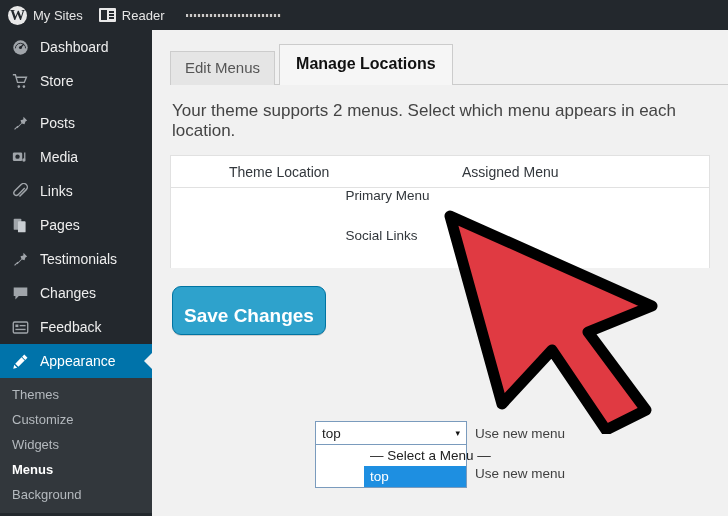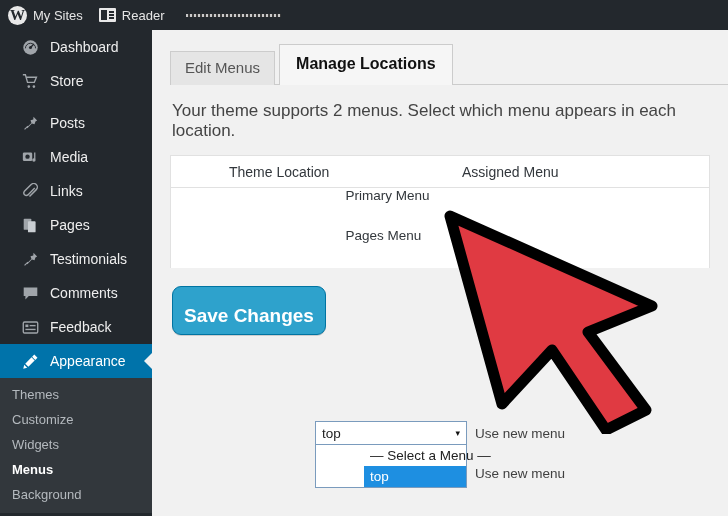--- a/index.html
+++ b/index.html
@@ -54,21 +54,21 @@
   
   #sidebar {
     position: absolute; top: 30px; left: 0;
     width: 152px; height: 486px;
     background: #23282d;
     z-index: 30;
   }
   .menu-item {
     position: relative;
     display: flex; align-items: center;
-    height: 34px; padding-left: 20px;
+    height: 34px; padding-left: 10px;
     color: #eee; font-size: 14px;
     white-space: nowrap;
     text-align: center;
   }
   .menu-item .mi-label { margin-left: 10px; }
   .menu-item.sep-top { margin-top: 8px; }
   .menu-item.active {
     background: #0073aa; color: #fff; font-weight: normal;
   }
   .menu-item.active::after {
@@ -296,21 +296,21 @@
       </span>
       <span class="mi-label">Testimonials</span>
     </div>
 
     <div class="menu-item">
       <span class="mi-icon">
         <svg width="17" height="17" viewBox="0 0 20 20" fill="#a0a5aa">
             <path d="M2 3h16v10H8l-4 4v-4H2z"></path>
           </svg>
       </span>
-      <span class="mi-label">Comments</span>
+      <span class="mi-label">Changes</span>
     </div>
 
     <div class="menu-item">
       <span class="mi-icon">
         <svg width="17" height="17" viewBox="0 0 20 20">
             <rect x="1.5" y="3.5" width="17" height="13" rx="1.5" fill="none" stroke="#a0a5aa" stroke-width="1.6"></rect>
             <rect x="4" y="6.5" width="3.5" height="3" fill="#a0a5aa"></rect>
             <rect x="9" y="7" width="7" height="1.6" fill="#a0a5aa"></rect>
             <rect x="4" y="11.5" width="12" height="1.6" fill="#a0a5aa"></rect>
           </svg>
@@ -366,21 +366,21 @@
             <div class="select-options">
               <div class="select-option">— Select a Menu —</div>
               <div class="select-option highlighted">top</div>
             </div>
           </div>
           <span class="use-new-link">Use new menu</span>
         </div>
       </div>
 
       <div class="tbl-row">
-        <div class="col-loc">Pages Menu</div>
+        <div class="col-loc">Social Links</div>
         <div class="col-menu">
           <div class="select-wrap"></div>
           <span class="use-new-link">Use new menu</span>
         </div>
       </div>
 
     </div>
 
     <div id="save-btn">Save Changes</div>
   </div>

